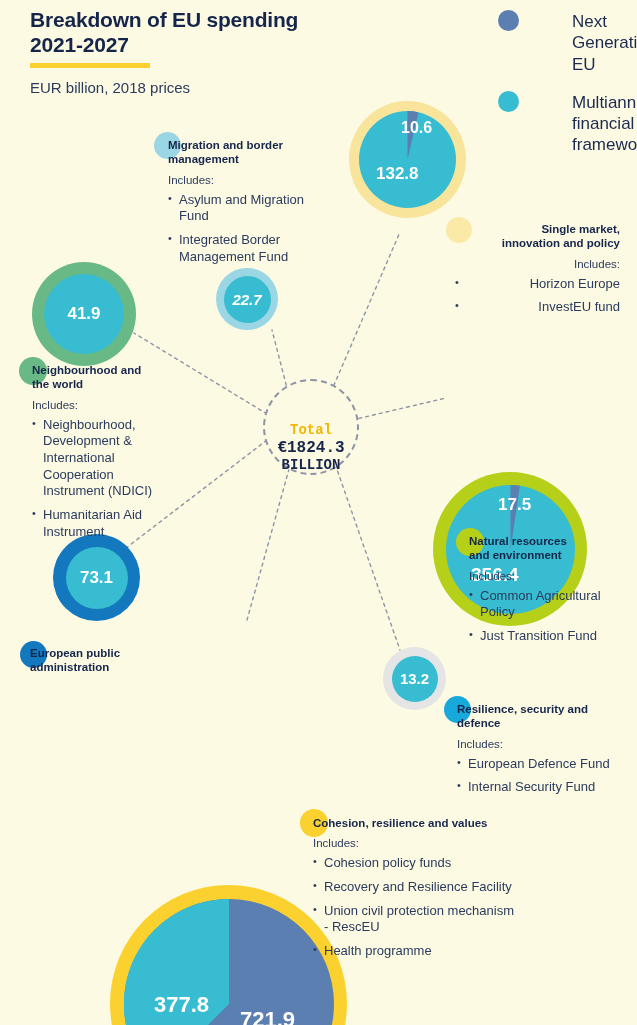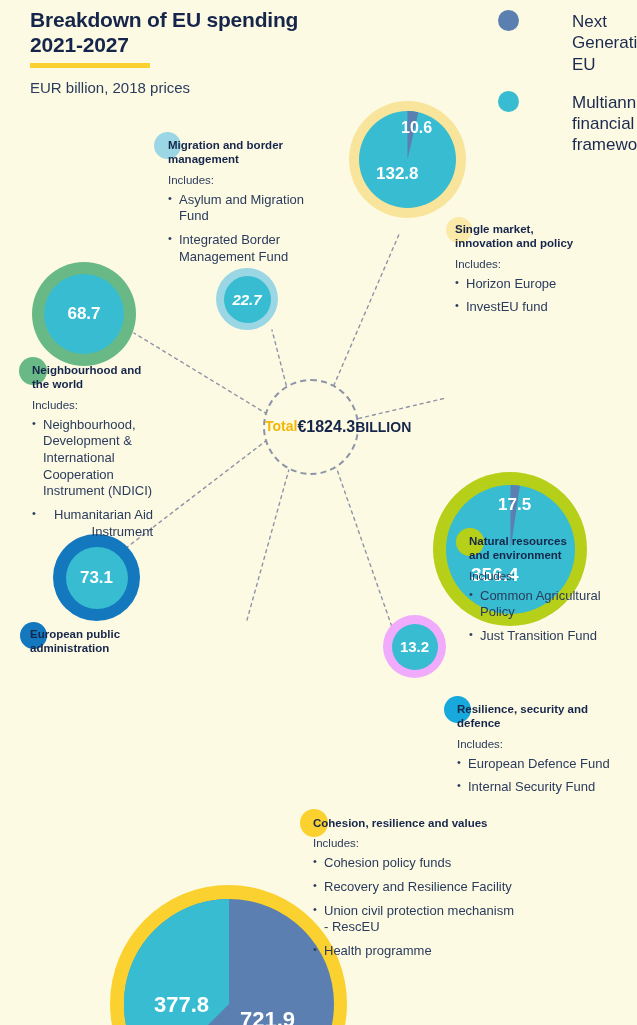--- a/index.html
+++ b/index.html
@@ -34,22 +34,23 @@
   .legend-label{font-size:17px;line-height:1.25;color:#1B2A4E;padding-top:1px;padding-left:44px;}
 
   
   #connectors{left:0;top:0;width:637px;height:1025px;pointer-events:none;}
 
   
   #total-node{
     left:263px;top:379px;width:92px;height:92px;
     border-radius:50%;
     border:2px dashed #8D94A5;
-    display:flex;align-items:center;justify-content:flex-start;
+    display:flex;flex-direction:column;align-items:center;justify-content:flex-end;
     background:#FDFAE4;
+    font-family:Liberation Mono, monospace;
   }
   #total-label{font-size:14px;font-weight:bold;color:#F2B705;line-height:1.1;}
   #total-amount{font-size:16px;font-weight:bold;color:#16264B;line-height:1.15;}
   #total-unit{font-size:14px;font-weight:bold;color:#16264B;line-height:1.15;}
 
   
   .bubble{border-radius:50%;display:flex;align-items:center;justify-content:center;}
   .bubble-core{
     border-radius:50%;display:flex;align-items:center;justify-content:center;
     color:#ffffff;font-weight:bold;
@@ -126,21 +127,21 @@
 
   <div class="abs pie-wrap" style="left:349px;top:101px;width:117px;height:117px;background:#F8E59B;">
     <svg width="97" height="97" viewBox="0 0 100 100" style="display:block;">
       <circle cx="50" cy="50" r="50" fill="#37BCD1"></circle>
       <path d="M50,50 L50,0 A50,50 0 0,1 61.2,1.27 Z" fill="#5B7FB0"></path>
     </svg>
     <span class="pie-val" style="font-size:16px;left:52px;top:18px;">10.6</span>
     <span class="pie-val" style="font-size:17px;left:27px;top:63px;">132.8</span>
   </div>
 
-  <div class="label-block" style="left:455px;top:222px;width:165px;">
+  <div class="label-block" style="left:455px;top:222px;width:165px;text-align:right;">
     <span class="label-dot" style="left:-9px;top:-5px;width:26px;height:26px;background:#FBE9A8;"></span>
     <div class="label-head">
       <span>Single market,</span><br>
       <span>innovation and policy</span>
     </div>
     <div class="label-includes">Includes:</div>
     <ul class="label-list">
       <li>Horizon Europe</li>
       <li>InvestEU fund</li>
     </ul>
@@ -160,44 +161,44 @@
   </div>
 
   <div class="abs bubble" style="left:216px;top:268px;width:62px;height:62px;background:#9BD6E4;font-style:italic;">
     <div class="bubble-core" style="width:47px;height:47px;background:#37BCD1;font-size:15px;">
       <span>22.7</span>
     </div>
   </div>
 
   <div class="abs bubble" style="left:32px;top:262px;width:104px;height:104px;background:#69B986;">
     <div class="bubble-core" style="width:80px;height:80px;background:#37BCD1;font-size:17px;">
-      <span>68.7</span>
+      <span>41.9</span>
     </div>
   </div>
 
   <div class="label-block" style="left:32px;top:363px;width:155px;">
     <span class="label-dot" style="left:-13px;top:-6px;width:28px;height:28px;background:#69B986;"></span>
     <div class="label-head">
       <span>Neighbourhood and</span><br>
       <span>the world</span>
     </div>
     <div class="label-includes">Includes:</div>
     <ul class="label-list">
       <li style="width:128px;">Neighbourhood, Development &amp; International Cooperation Instrument (NDICI)</li>
-      <li style="width:110px;text-align:right;">Humanitarian Aid Instrument</li>
+      <li style="width:110px;">Humanitarian Aid Instrument</li>
     </ul>
   </div>
 
   <div class="abs bubble" style="left:53px;top:534px;width:87px;height:87px;background:#1378BE;">
     <div class="bubble-core" style="width:62px;height:62px;background:#37BCD1;font-size:17px;">
       <span>73.1</span>
     </div>
   </div>
 
-  <div class="label-block" style="left:30px;top:627px;width:140px;">
+  <div class="label-block" style="left:30px;top:646px;width:140px;">
     <span class="label-dot" style="left:-10px;top:-5px;width:27px;height:27px;background:#1378BE;"></span>
     <div class="label-head">
       <span>European public</span><br>
       <span>administration</span>
     </div>
   </div>
 
   <div class="abs pie-wrap" style="left:433px;top:355px;width:154px;height:154px;background:#B6CF18;">
     <svg width="129" height="129" viewBox="0 0 100 100" style="display:block;">
       <circle cx="50" cy="50" r="50" fill="#37BCD1"></circle>
@@ -213,21 +214,21 @@
       <span>Natural resources</span><br>
       <span>and environment</span>
     </div>
     <div class="label-includes">Includes:</div>
     <ul class="label-list">
       <li style="width:130px;">Common Agricultural Policy</li>
       <li>Just Transition Fund</li>
     </ul>
   </div>
 
-  <div class="abs bubble" style="left:383px;top:615px;width:63px;height:63px;background:#f0abfc;">
+  <div class="abs bubble" style="left:383px;top:647px;width:63px;height:63px;background:#e5e5e5;">
     <div class="bubble-core" style="width:46px;height:46px;background:#37BCD1;font-size:15px;">
       <span>13.2</span>
     </div>
   </div>
 
   <div class="label-block" style="left:457px;top:702px;width:175px;">
     <span class="label-dot" style="left:-13px;top:-6px;width:27px;height:27px;background:#17A9DC;"></span>
     <div class="label-head">
       <span>Resilience, security and</span><br>
       <span>defence</span>

